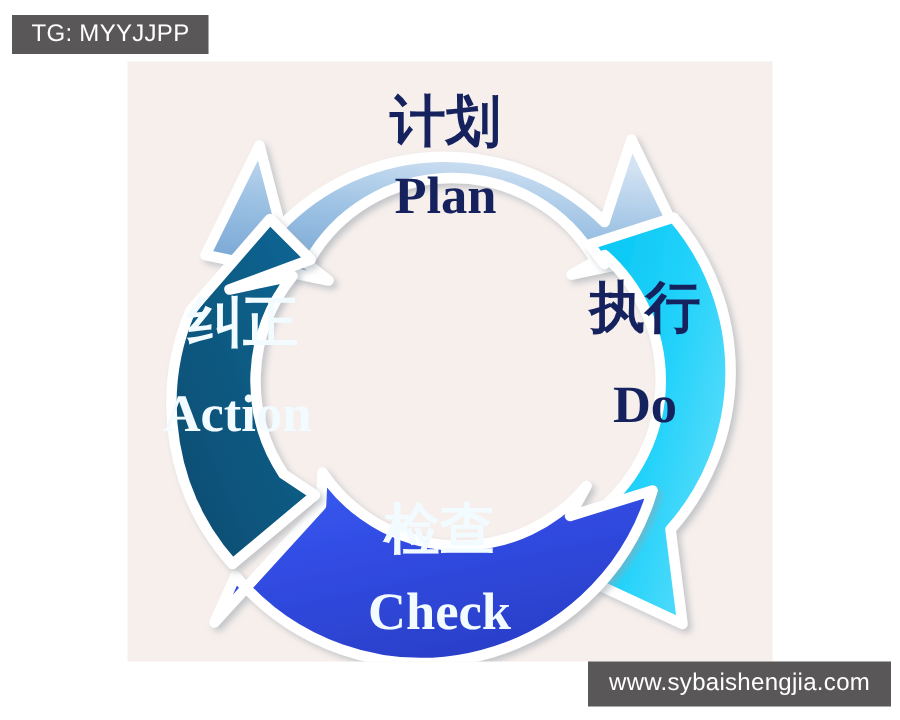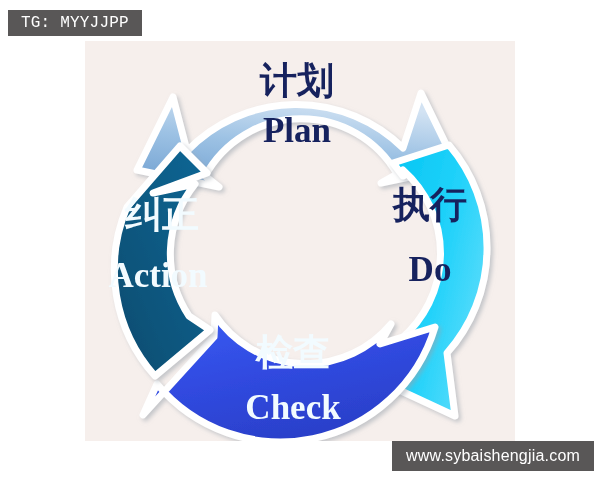--- a/index.html
+++ b/index.html
@@ -52,21 +52,20 @@
     justify-content: center;
     letter-spacing: 0.2px;
     white-space: nowrap;
   }
   #watermark-top {
     left: 8px;
     top: 10px;
     height: 26px;
     padding: 0 13px;
     font-size: 16px;
-    font-family: Liberation Mono, monospace;
   }
   #watermark-bottom {
     left: 392px;
     top: 441px;
     height: 30px;
     padding: 0 14px;
     font-size: 16px;
   }
 
   

